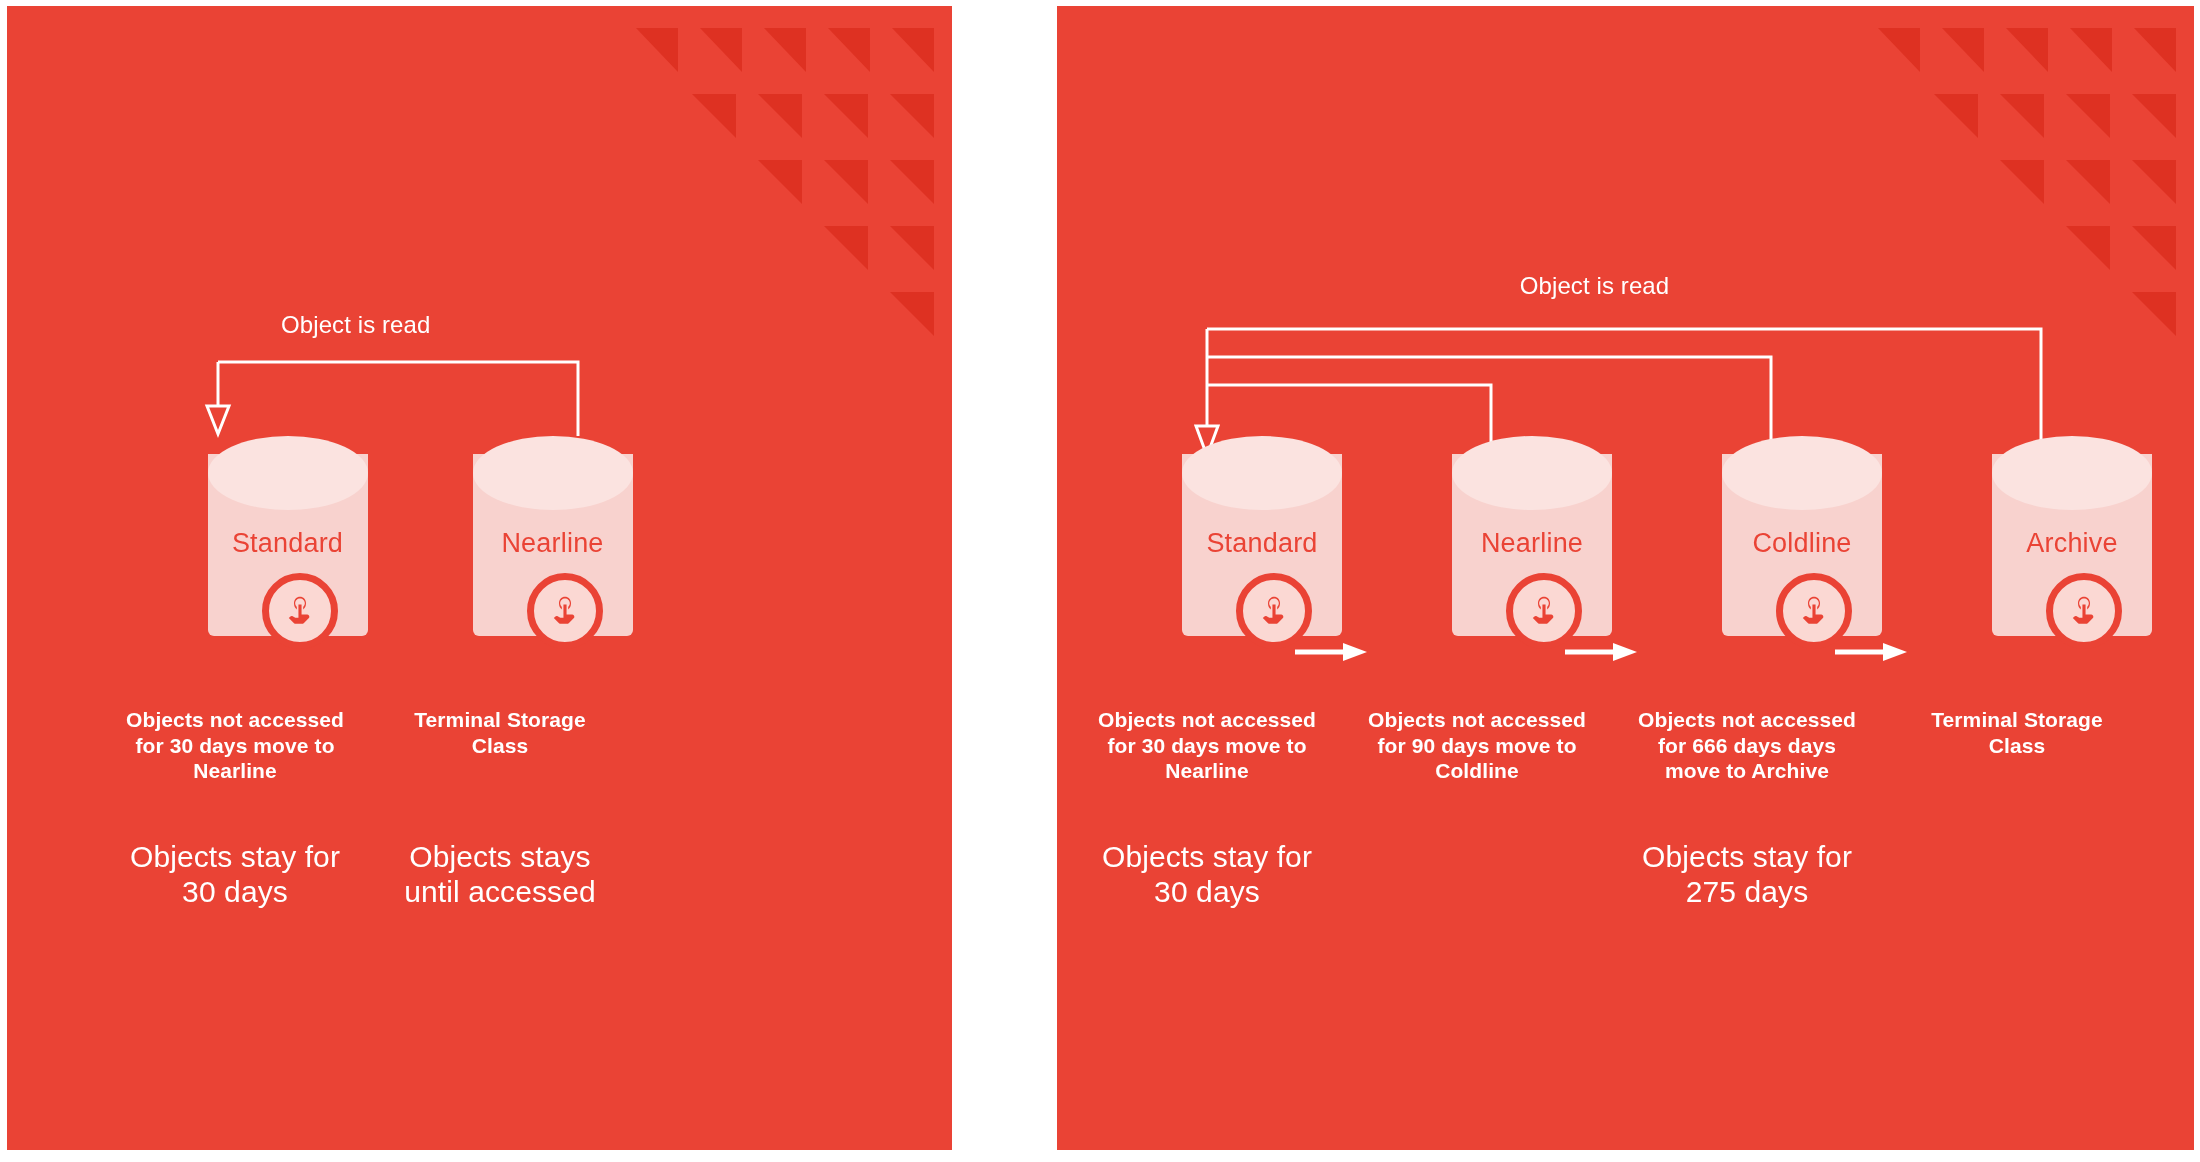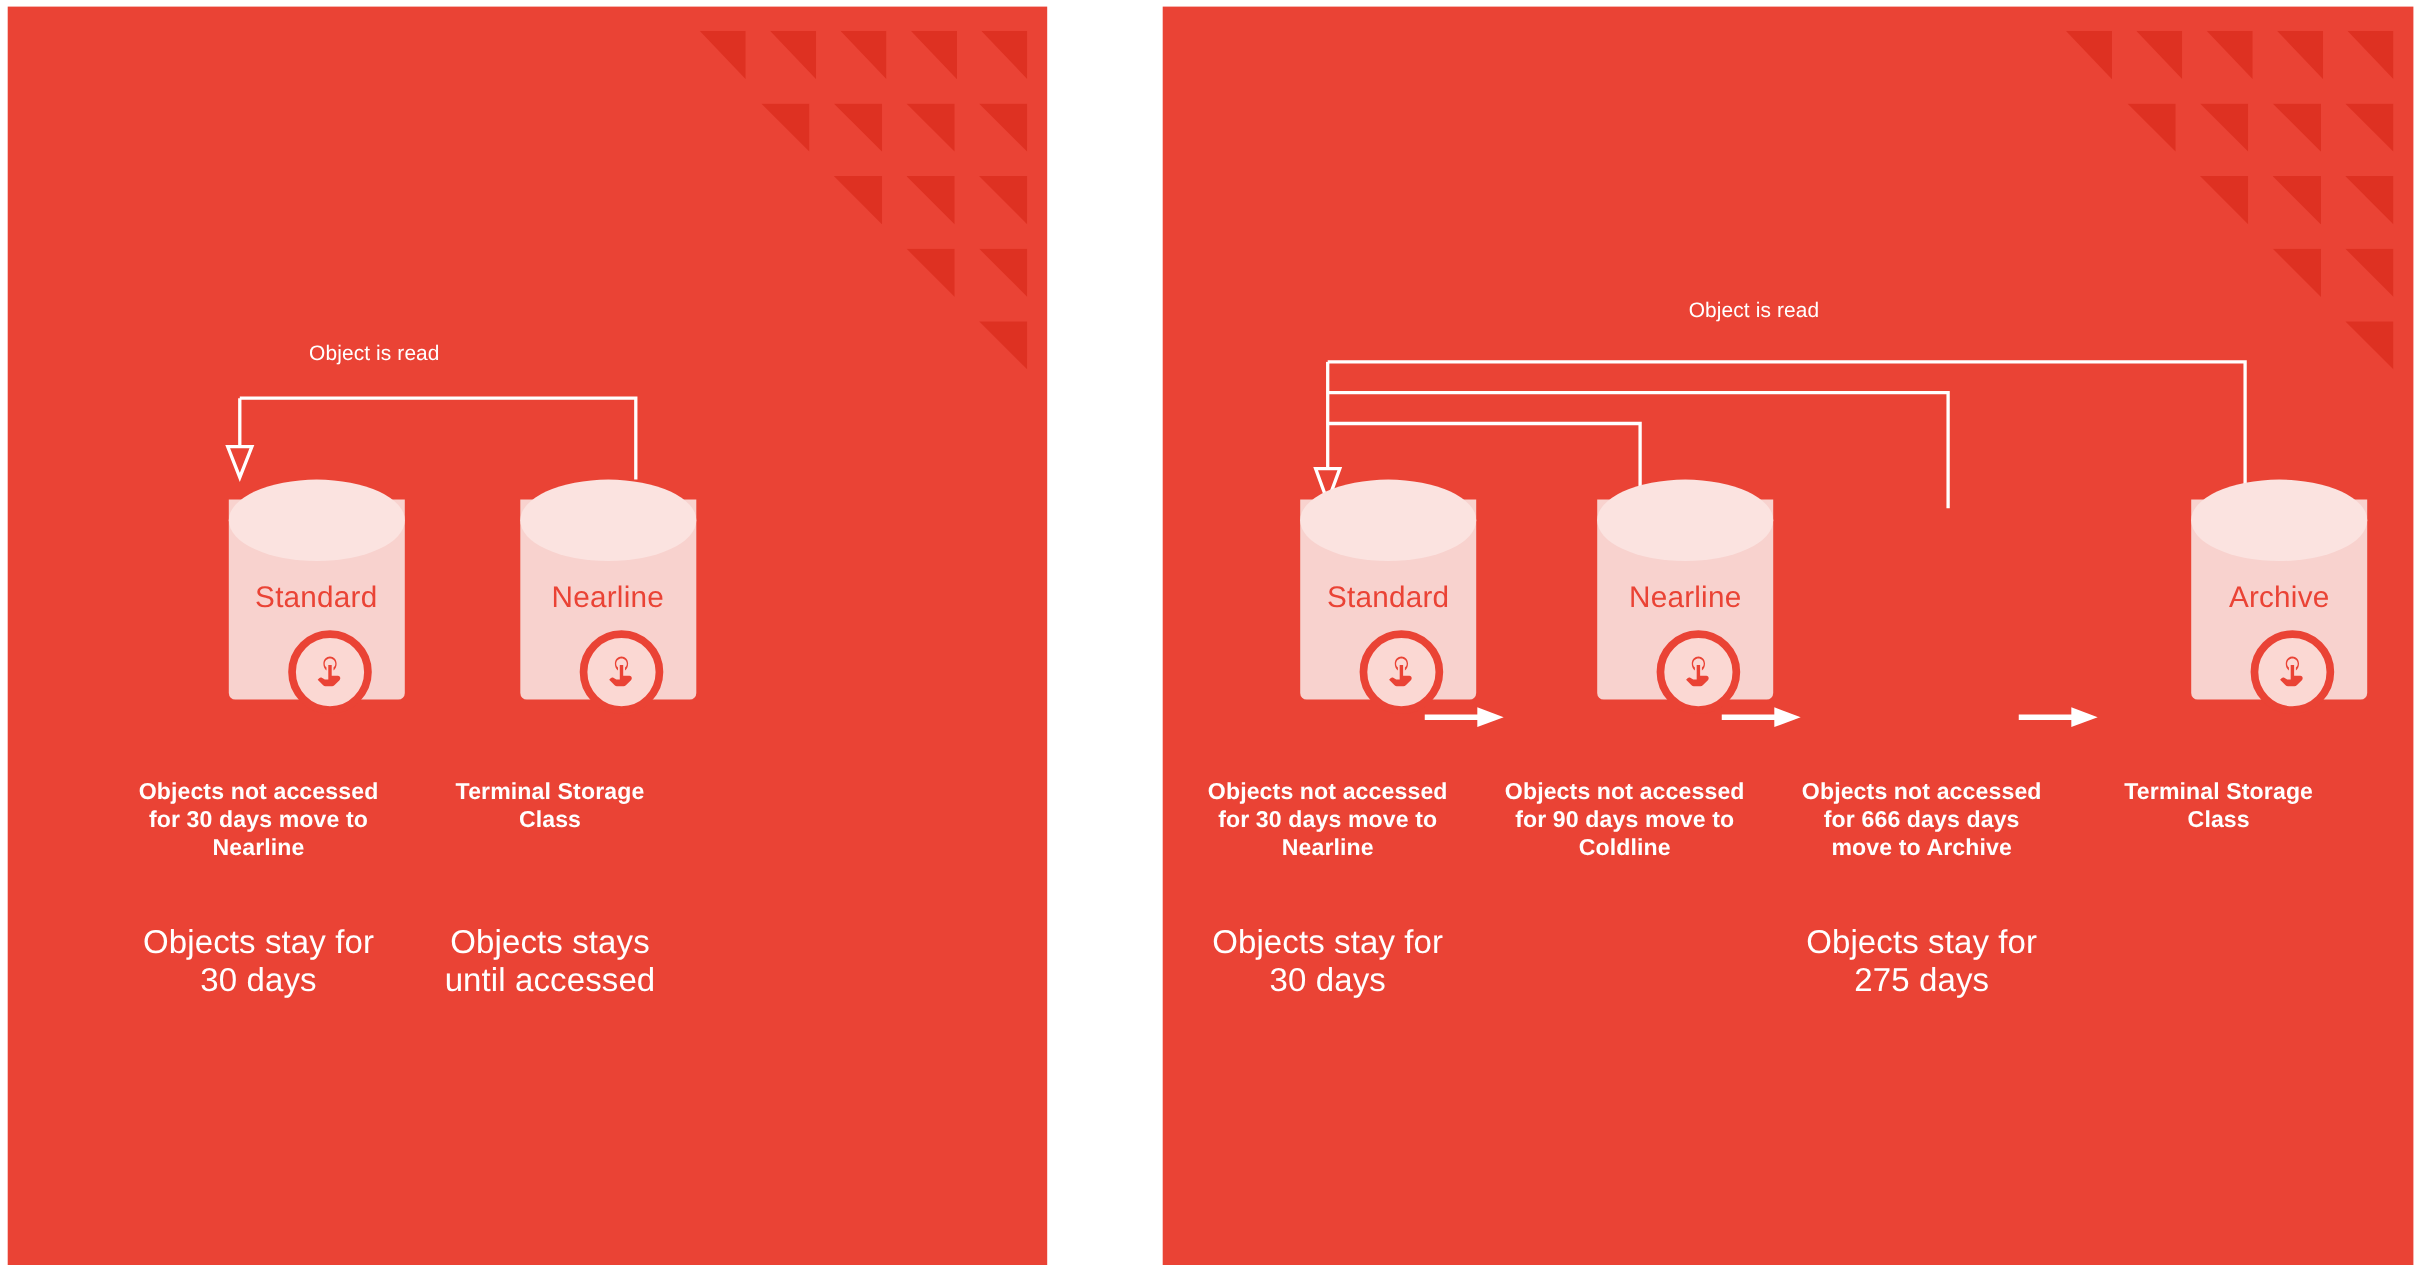--- a/index.html
+++ b/index.html
@@ -54,21 +54,21 @@
     height: 44px;
     margin-left: 22px;
     background: #DE3122;
     clip-path: polygon(0 0, 100% 0, 100% 100%);
   }
 
   
   .read-label {
     position: absolute;
     color: #ffffff;
-    font-size: 19px;
+    font-size: 24px;
     font-weight: 400;
     letter-spacing: .1px;
     white-space: nowrap;
   }
 
   
   .bracket-svg {
     position: absolute;
     overflow: visible;
   }
@@ -333,20 +333,31 @@
           </div>
         </div>
         <svg class="flow-arrow" style="left:168px;" viewBox="0 0 74 20">
           <path d="M0 10 L52 10" stroke="#ffffff" stroke-width="5"></path>
           <path d="M48 1 L72 10 L48 19 Z" fill="#ffffff"></path>
         </svg>
         <div class="cap-bold">Objects not accessed for 90 days move to Coldline</div>
       </div>
 
       <div class="col" style="width:270px;">
+        <div class="cyl-wrap">
+          <div class="cyl-body"></div>
+          <div class="cyl-top"></div>
+          <div class="cyl-label">Coldline</div>
+          <div class="touch-badge">
+            <svg width="34" height="34" viewBox="0 0 24 24" aria-hidden="true">
+              <path d="M12 3.2c-1.9 0-3.4 1.5-3.4 3.4 0 1.0 .45 1.9 1.15 2.5v1.9c-1.2-.9-2-2.5-2-4.4C7.75 3.9 9.65 2 12 2s4.25 1.9 4.25 4.6c0 1.9-.8 3.5-2 4.4V9.1c.7-.6 1.15-1.5 1.15-2.5 0-1.9-1.5-3.4-3.4-3.4z" fill="#EA4335"></path>
+              <path d="M10.9 7.4h2.2v7.0h4.0c.9 0 1.5 .75 1.5 1.6 0 .45-.2 .85-.5 1.15l-3.3 3.3c-.4 .4-.95 .6-1.5 .6h-4.2c-.55 0-1.1-.22-1.5-.62l-3.5-3.5 .95-.95c.3-.3 .7-.45 1.1-.45h.35l2.2 1.25h2.2V7.4z" fill="#EA4335"></path>
+            </svg>
+          </div>
+        </div>
         <svg class="flow-arrow" style="left:168px;" viewBox="0 0 74 20">
           <path d="M0 10 L52 10" stroke="#ffffff" stroke-width="5"></path>
           <path d="M48 1 L72 10 L48 19 Z" fill="#ffffff"></path>
         </svg>
         <div class="cap-bold">Objects not accessed for 666 days days move to Archive</div>
         <div class="cap-light">Objects stay for 275 days</div>
       </div>
 
       <div class="col" style="width:270px;">
         <div class="cyl-wrap">

